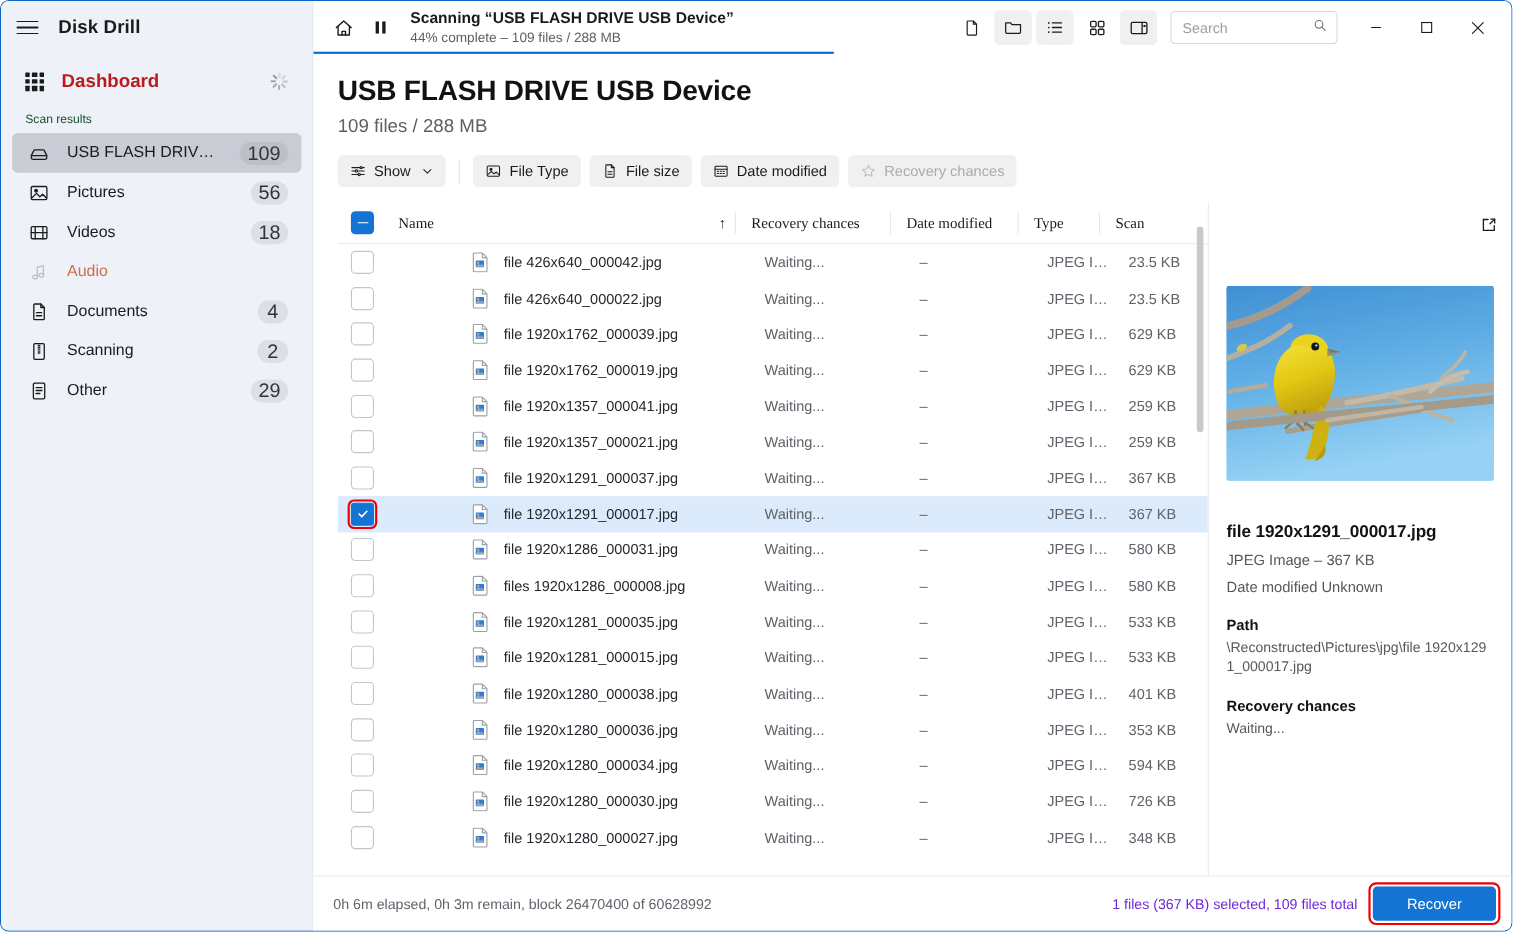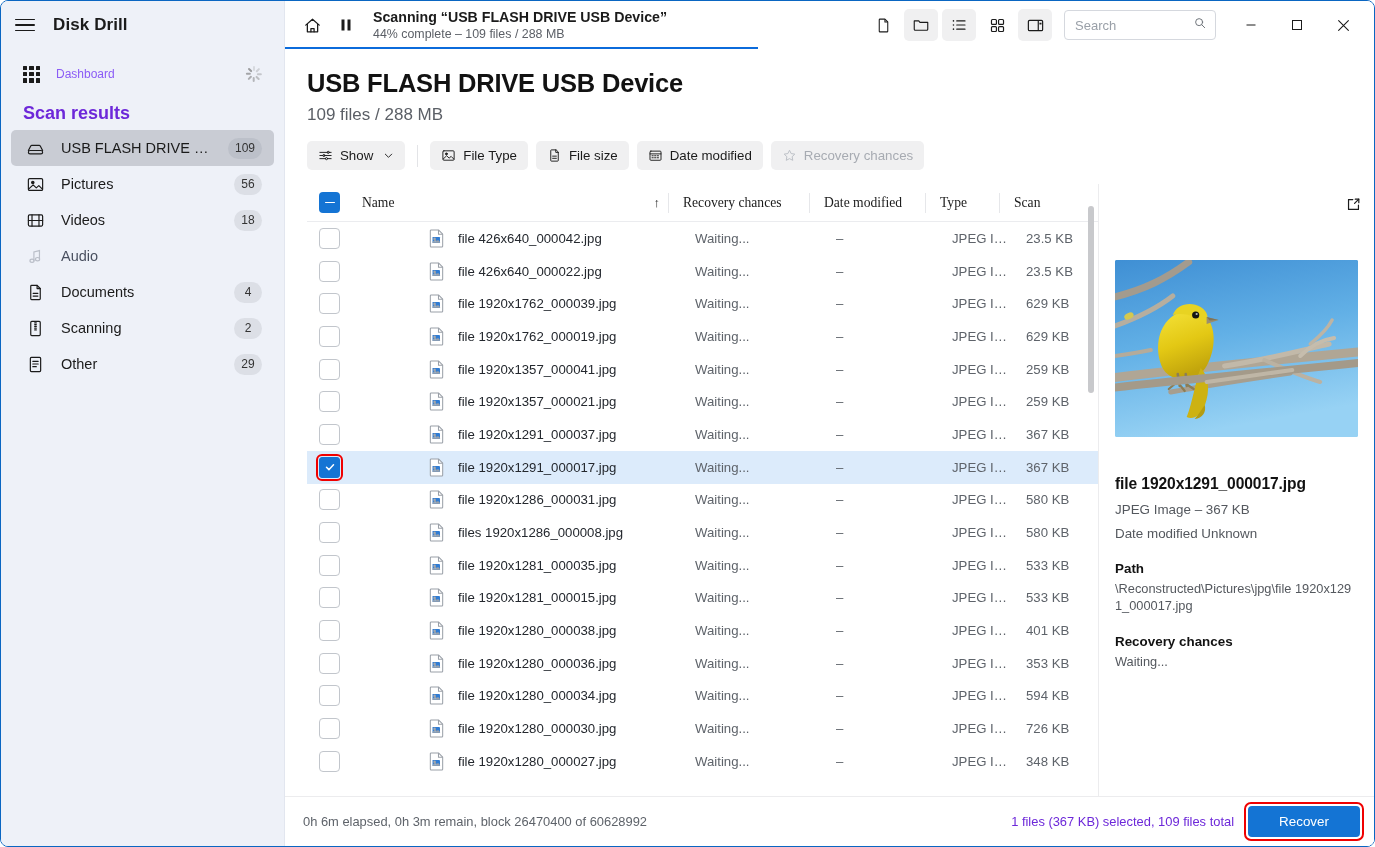--- a/index.html
+++ b/index.html
@@ -35,49 +35,49 @@
   .hamburger i { display:block; height:1.5px; background:#1b1b1b; border-radius:1px; }
   .sb-title { font-size: 17px; font-weight: 700; color: #1b1b1b; letter-spacing: .1px; }
 
   .sb-dash {
     margin: 8px 10px 0 10px; height: 34px;
     display: flex; align-items: center; gap: 16px;
     padding: 0 12px; border-radius: 5px; cursor: pointer;
   }
   .dash-grid { width:17px; height:17px; display:grid; grid-template-columns:repeat(3,1fr); grid-template-rows:repeat(3,1fr); gap:2px; }
   .dash-grid span { background:#1b1b1b; border-radius:0.5px; }
-  .sb-dash-label { font-size: 12px; color: #8b5cf6; flex: 1; }
+  .sb-dash-label { font-size: 17px; color: #b91c1c; flex: 1; font-weight: bold; }
   .spinner { width: 16px; height: 16px; position: relative; opacity: .72; }
   .spinner i {
     position:absolute; left:50%; top:0; width:1.7px; height:4.6px; margin-left:-0.85px;
     background:#6b6b6b; border-radius:1px; transform-origin: 0.85px 8px;
   }
 
   .sb-section {
-    font-size: 18px; font-weight: 700; color: #6d28d9;
+    font-size: 11px; font-weight: 400; color: #14532d;
     padding: 12px 0 6px 22px;
   }
   .sb-list { display:flex; flex-direction: column; }
   .sb-item {
     height: 36px; margin: 0 10px; padding: 0 12px 0 14px;
     display: flex; align-items: center; gap: 16px;
     border-radius: 5px; cursor: pointer;
   }
   .sb-item.active { background: #c9ccd4; }
   .sb-item.disabled { cursor: default; }
-  .sb-item.disabled .sb-label, .sb-item.disabled .ic { color: #0f172a; opacity:.75; }
+  .sb-item.disabled .sb-label, .sb-item.disabled .ic { color: #c2410c; opacity:.75; }
   .sb-ic { width:20px; height:20px; display:flex; align-items:center; justify-content:center; flex-shrink:0; }
   .sb-label {
     font-size: 14.5px; color: #1b1b1b; flex:1;
     white-space: nowrap; overflow: hidden; text-overflow: ellipsis;
   }
   .sb-badge {
     min-width: 28px; height: 21px; padding: 0 7px;
     border-radius: 11px; background: #dcdfe6;
-    font-size: 12px; color: #333; display:flex; align-items:center; justify-content:center;
+    font-size: 18px; color: #333; display:flex; align-items:center; justify-content:center;
   }
   .sb-item.active .sb-badge { background: #bcc0c9; }
   .sb-foot { margin-top: auto; padding: 12px 18px 18px 18px; }
   .sb-foot-btn {
     width: 100%; height: 32px; border: 1px solid #dfe2ea; border-radius: 5px;
     background: #fafbfd; font-size: 13.5px; color: #1b1b1b; cursor: pointer;
     font-family: inherit;
   }
 
   

